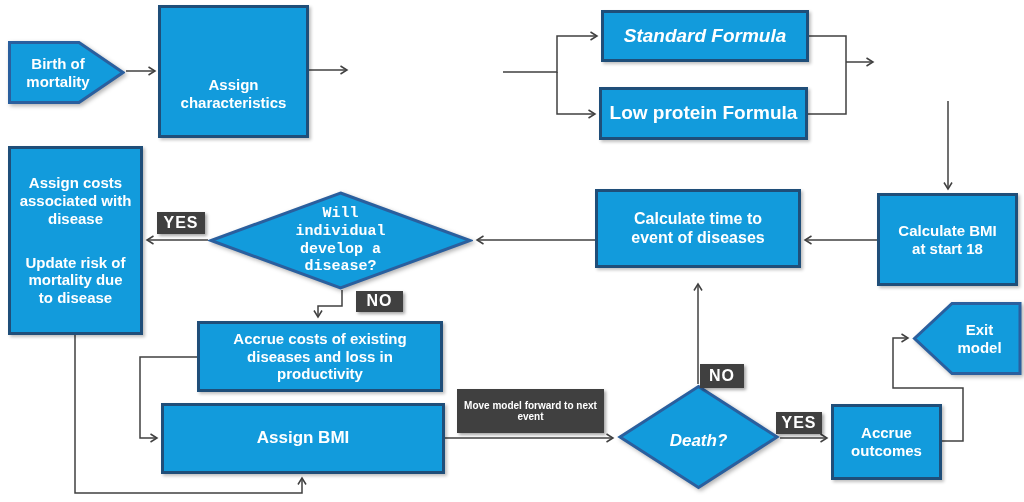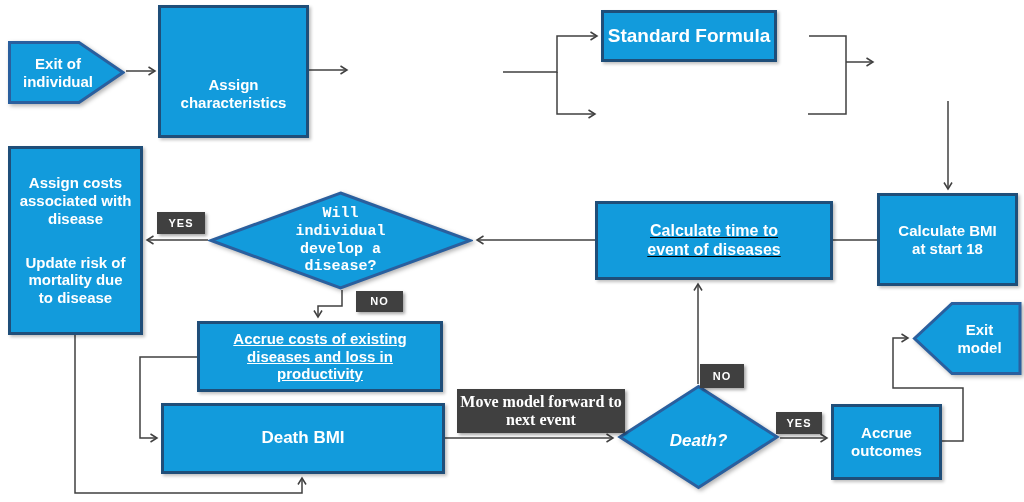--- a/index.html
+++ b/index.html
@@ -36,21 +36,21 @@
   }
   .badge{
     position:absolute;
     background:var(--badge-bg);
     color:var(--text-color);
     font-weight:bold;
     display:flex;align-items:center;justify-content:center;
     text-align:center;
     box-shadow:2px 2px 3px rgba(0,0,0,0.35);
     letter-spacing:1px;
-    font-size:11px;
+    font-size:16px;
     line-height:1.15;
   }
   #connector-layer{position:absolute;left:0;top:0;pointer-events:none;}
   #connector-layer path{stroke:var(--arrow-color);stroke-width:1.5;fill:none;}
   .fs19{font-size:19px;}
   .fs17{font-size:17px;}
   .fs16{font-size:16px;}
   .two-part p + p{margin-top:26px;}
 </style>
 </head>
@@ -81,65 +81,68 @@
     <path d="M780,438 L827,438" marker-end="url(#arrow)"></path>
     <path d="M942,441 L963,441 L963,388 L893,388 L893,338 L908,338" marker-end="url(#arrow)"></path>
     <path d="M75,335 L75,493 L302,493 L302,478" marker-end="url(#arrow)"></path>
   </svg>
 
   <div class="svg-node" style="left:8px;top:41px;width:117px;height:63px;">
     <svg width="117" height="63">
       <polygon points="1.5,1.5 71,1.5 115,31.5 71,61.5 1.5,61.5" style="fill:var(--node-fill);stroke:var(--shape-border);stroke-width:3"></polygon>
     </svg>
     <div class="overlay" style="left:0;top:0;width:100px;height:63px;">
-      <span class="node-label" style="width:82px;">Exit of individual</span>
+      <span class="node-label" style="width:82px;">Birth of mortality</span>
     </div>
   </div>
 
   <div class="rect-node" style="left:158px;top:5px;width:151px;height:133px;">
     <span class="node-label" style="width:130px;margin-top:44px;">Assign characteristics</span>
   </div>
 
 
-  <div class="rect-node" style="left:601px;top:10px;width:176px;height:52px;">
+  <div class="rect-node" style="left:601px;top:10px;width:208px;height:52px;font-style:italic;">
     <span class="node-label fs19">Standard Formula</span>
   </div>
 
+  <div class="rect-node" style="left:599px;top:87px;width:209px;height:53px;">
+    <span class="node-label fs19">Low protein Formula</span>
+  </div>
 
 
   <div class="rect-node" style="left:877px;top:193px;width:141px;height:93px;">
     <span class="node-label" style="width:112px;">Calculate BMI at start 18</span>
   </div>
 
-  <div class="rect-node" style="left:595px;top:201px;width:238px;height:79px;text-decoration:underline;">
+  <div class="rect-node" style="left:595px;top:189px;width:206px;height:79px;">
     <span class="node-label fs16" style="width:160px;">Calculate time to event of diseases</span>
   </div>
 
   <div class="svg-node" style="left:208px;top:191px;width:265px;height:99px;">
     <svg width="265" height="99">
       <polygon points="132.5,2 262,49.5 132.5,97 3,49.5" style="fill:var(--node-fill);stroke:var(--shape-border);stroke-width:3"></polygon>
     </svg>
     <div class="overlay" style="left:0;top:0;width:265px;height:99px;">
       <span class="node-label" style="width:125px;font-family:Liberation Mono, monospace;">Will individual develop a disease?</span>
     </div>
   </div>
 
   <div class="rect-node" style="left:8px;top:146px;width:135px;height:189px;justify-content:center;">
     <div class="node-label two-part" style="width:112px;">
       <p>Assign costs associated with disease</p>
       <p>Update risk of mortality due to disease</p>
     </div>
   </div>
 
   <div class="rect-node" style="left:197px;top:321px;width:246px;height:71px;">
-    <span class="node-label" style="width:215px;text-decoration:underline;">Accrue costs of existing diseases and loss in productivity</span>
+    <span class="node-label" style="width:215px;">Accrue costs of existing diseases and loss in productivity</span>
   </div>
 
   <div class="rect-node" style="left:161px;top:403px;width:284px;height:71px;">
-    <span class="node-label fs17">Death BMI</span>
+    <span class="node-label fs17">Assign BMI</span>
   </div>
 
   <div class="svg-node" style="left:617px;top:384px;width:163px;height:106px;">
     <svg width="163" height="106">
       <polygon points="81.5,2.5 160,53 81.5,103.5 3,53" style="fill:var(--node-fill);stroke:var(--shape-border);stroke-width:3"></polygon>
     </svg>
     <div class="overlay" style="left:0;top:4px;width:163px;height:106px;font-style:italic;">
       <span class="node-label fs17">Death?</span>
     </div>
   </div>
@@ -154,15 +157,15 @@
     </svg>
     <div class="overlay" style="left:25px;top:0;width:85px;height:73px;">
       <span class="node-label" style="width:60px;">Exit model</span>
     </div>
   </div>
 
   <div class="badge" style="left:157px;top:212px;width:48px;height:22px;">YES</div>
   <div class="badge" style="left:356px;top:291px;width:47px;height:21px;">NO</div>
   <div class="badge" style="left:700px;top:364px;width:44px;height:24px;">NO</div>
   <div class="badge" style="left:776px;top:412px;width:46px;height:22px;">YES</div>
-  <div class="badge" style="left:457px;top:389px;width:168px;height:44px;font-size:16px;letter-spacing:0;font-family:Liberation Serif, serif;">Move model forward to next event</div>
+  <div class="badge" style="left:457px;top:389px;width:147px;height:44px;font-size:10px;letter-spacing:0;">Move model forward to next event</div>
 
 </div>
 
 </body></html>

